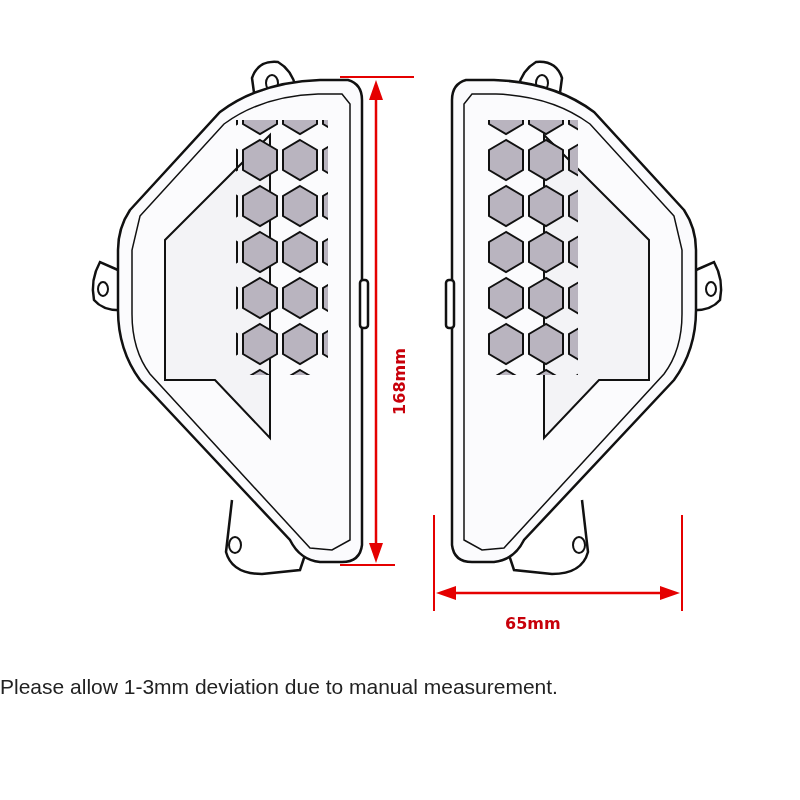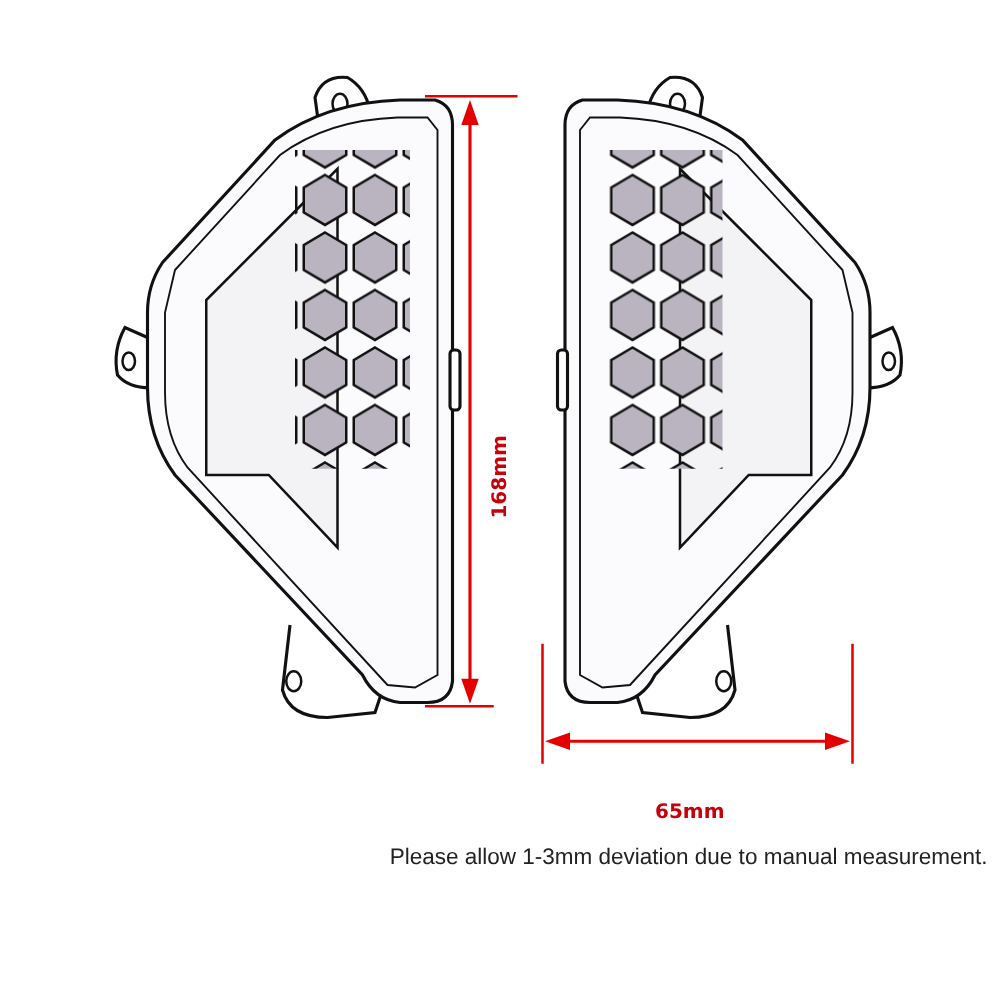--- a/index.html
+++ b/index.html
@@ -1,18 +1,18 @@
 <!DOCTYPE html>
 <html><head>
 <meta charset="utf-8">
 <style>
   html, body { margin: 0; padding: 0; background: #ffffff; }
   body { width: 800px; height: 800px; position: relative; overflow: hidden; font-family: "Liberation Sans", sans-serif; }
   .dim-label { position: absolute; font-family: "DejaVu Sans", sans-serif; font-weight: bold; font-size: 16px; color: #c8000a; white-space: nowrap; }
-  .note { position: absolute; left: 0; width: 790px; top: 675px; text-align: right; font-size: 18px; color: #222; }
+  .note { position: absolute; left: 0; width: 790px; top: 675px; text-align: left; font-size: 21px; color: #222; }
   svg { position: absolute; left: 0; top: 0; }
 </style>
 </head>
 <body>
 
 <svg width="800" height="800" viewBox="0 0 800 800">
   <defs>
     <pattern id="hex" width="40" height="46" patternUnits="userSpaceOnUse">
       <polygon points="20,2 37,12 37,32 20,42 3,32 3,12" fill="#b9b4bf" stroke="#111" stroke-width="2"></polygon>
     </pattern>
@@ -70,15 +70,15 @@
     <line x1="434" y1="515" x2="434" y2="611" stroke-width="2"></line>
     <line x1="682" y1="515" x2="682" y2="611" stroke-width="2"></line>
     <line x1="452" y1="593" x2="664" y2="593" stroke-width="2.5"></line>
     <polygon points="436,593 456,586 456,600" stroke="none"></polygon>
     <polygon points="680,593 660,586 660,600" stroke="none"></polygon>
   </g>
 </svg>
 
 <div class="dim-label" style="left:366px; top:372px; transform: rotate(-90deg); transform-origin: center;">168mm</div>
 
-<div class="dim-label" style="left:524px; top:614px;margin-top:25px;">65mm</div>
+<div class="dim-label" style="left:505px; top:614px;">65mm</div>
 
 <div class="note">Please allow 1-3mm deviation due to manual measurement.</div>
 
 </body></html>

